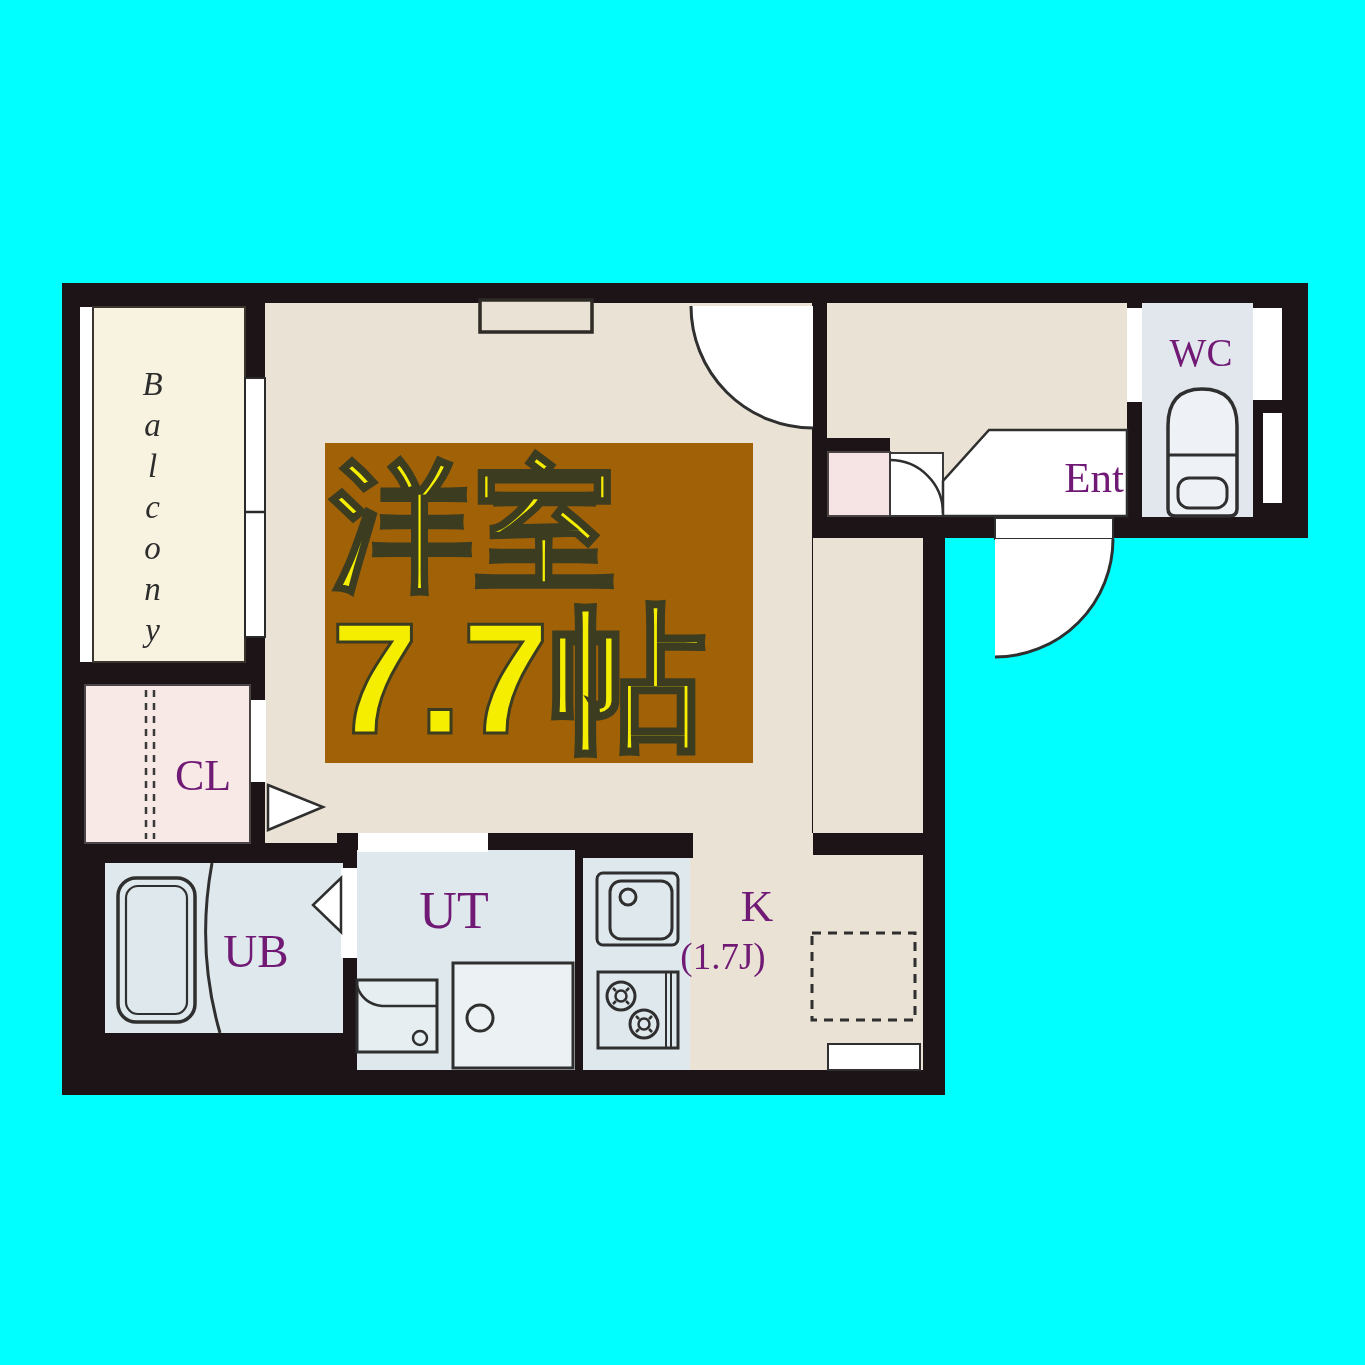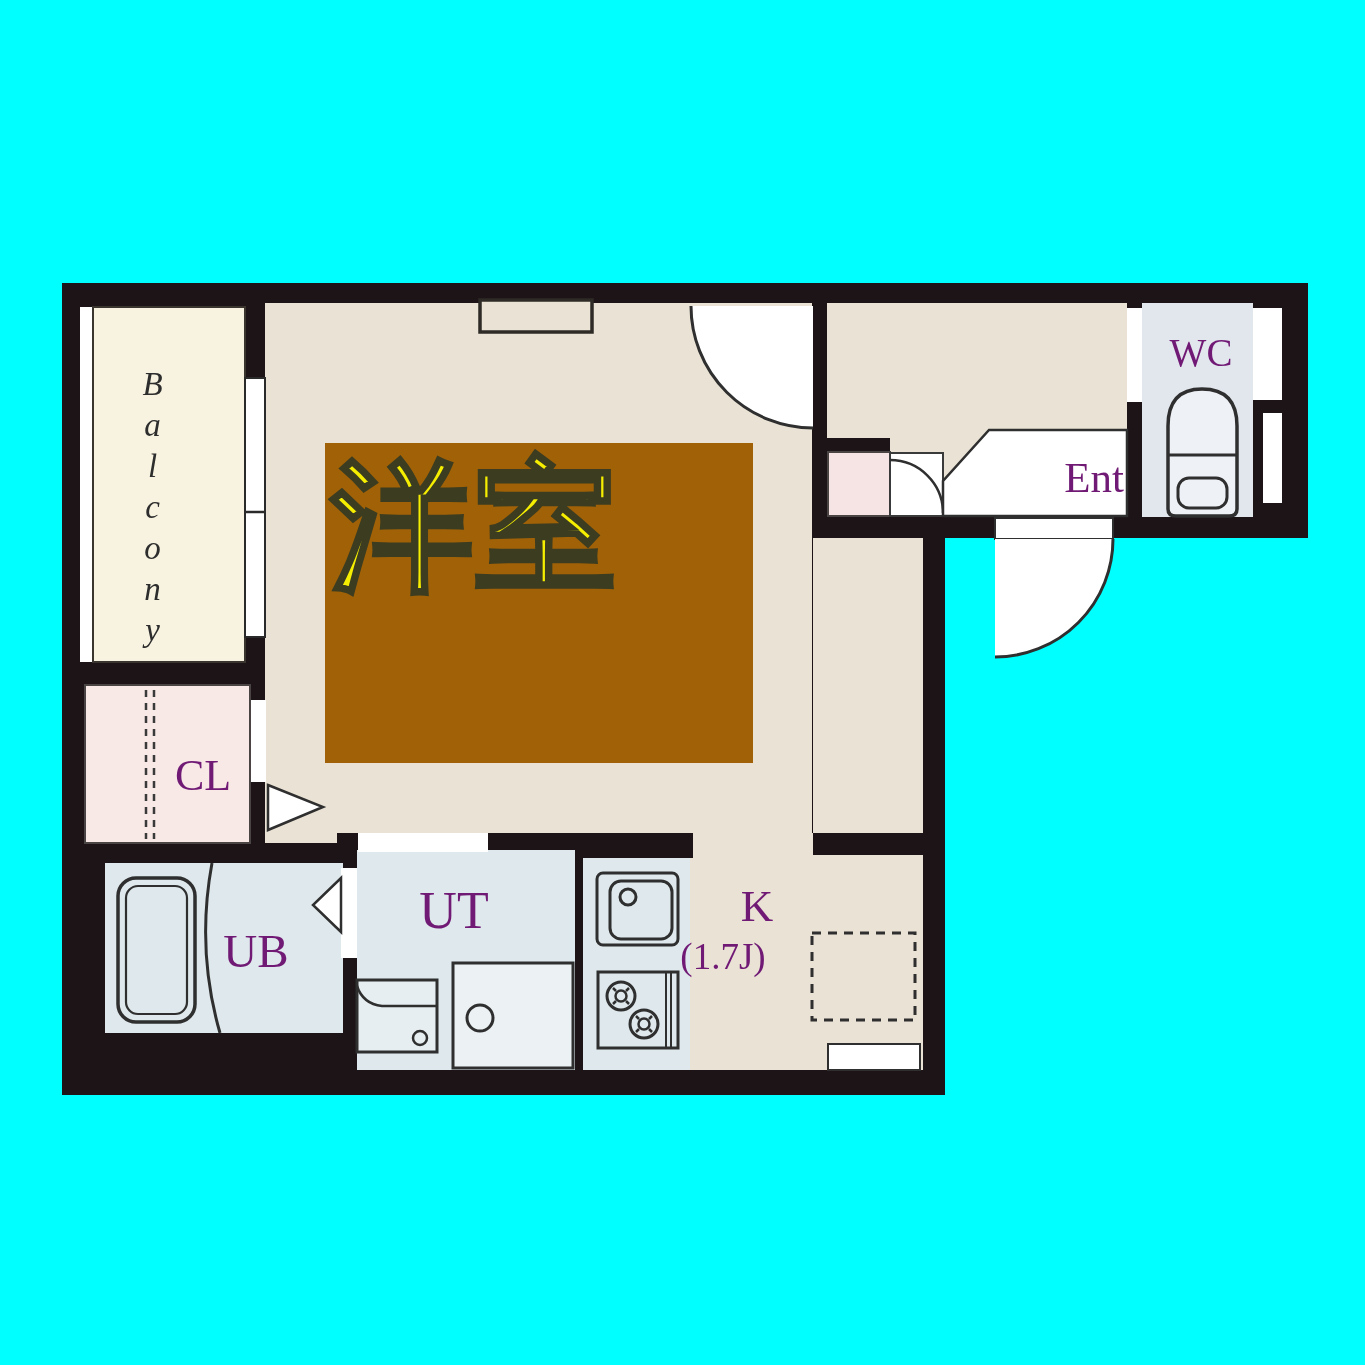--- a/index.html
+++ b/index.html
@@ -138,15 +138,16 @@
 <div class="room-label label-cl">CL</div>
 <div class="room-label label-ub">UB</div>
 <div class="room-label label-ut">UT</div>
 <div class="room-label label-k">K</div>
 <div class="room-label label-ksize">(1.7J)</div>
 <div class="room-label label-ent">Ent</div>
 <div class="room-label label-wc">WC</div>
 
 <div class="badge" style="background: #a16207; color: rgb(246, 238, 0);">
   <div class="badge-line1">洋室</div>
+  <div class="badge-line2">7.7帖</div>
 </div>
 
 </div>
 
 </body></html>

